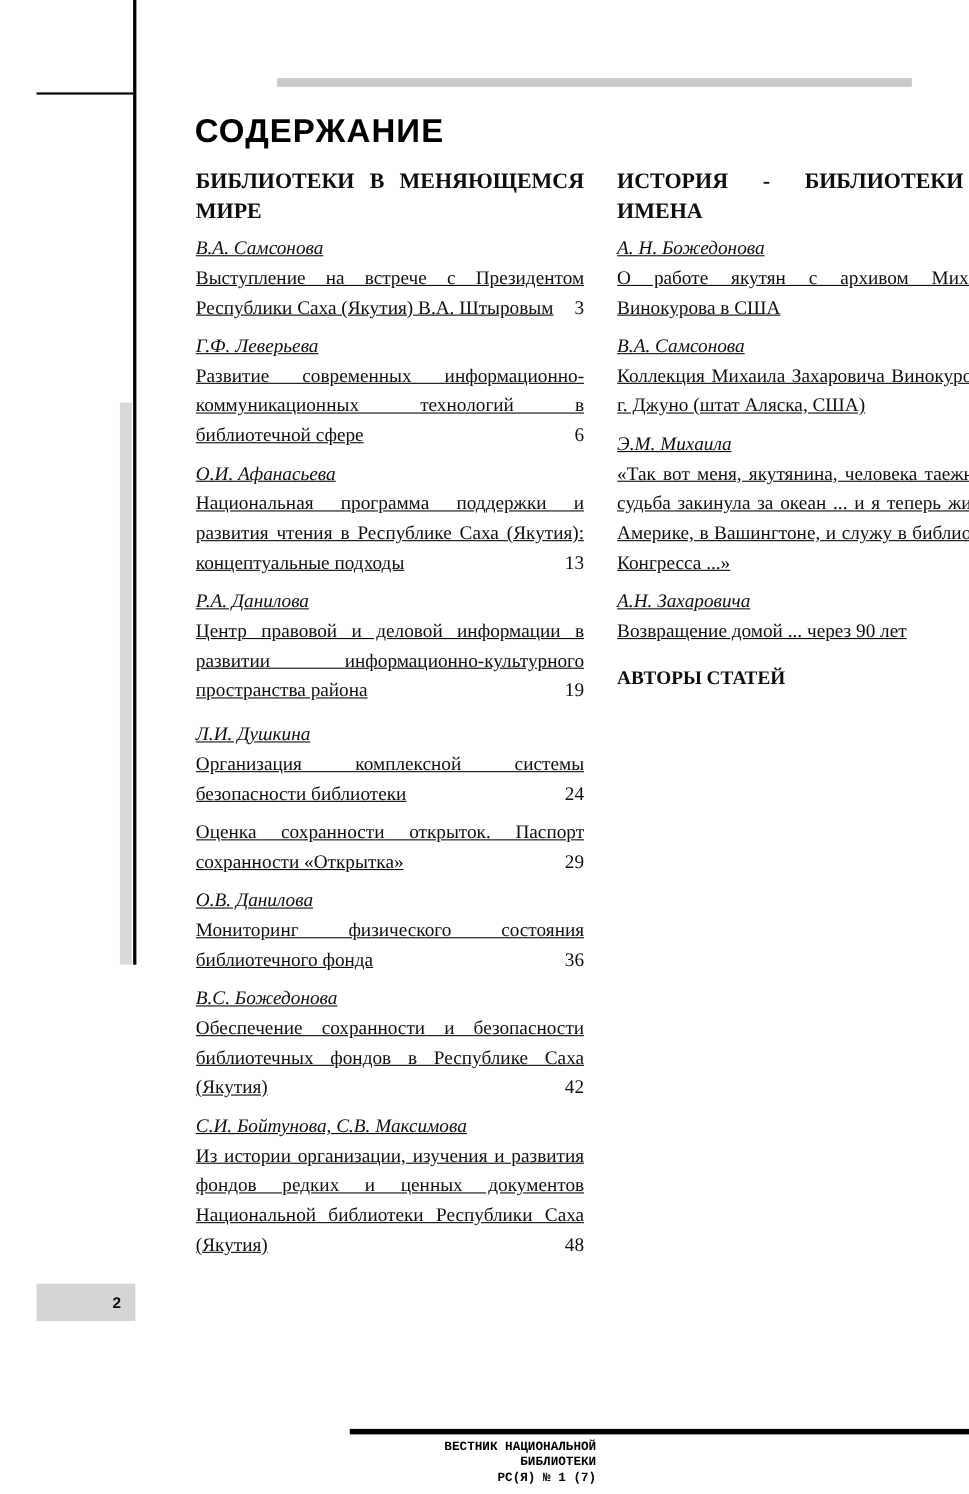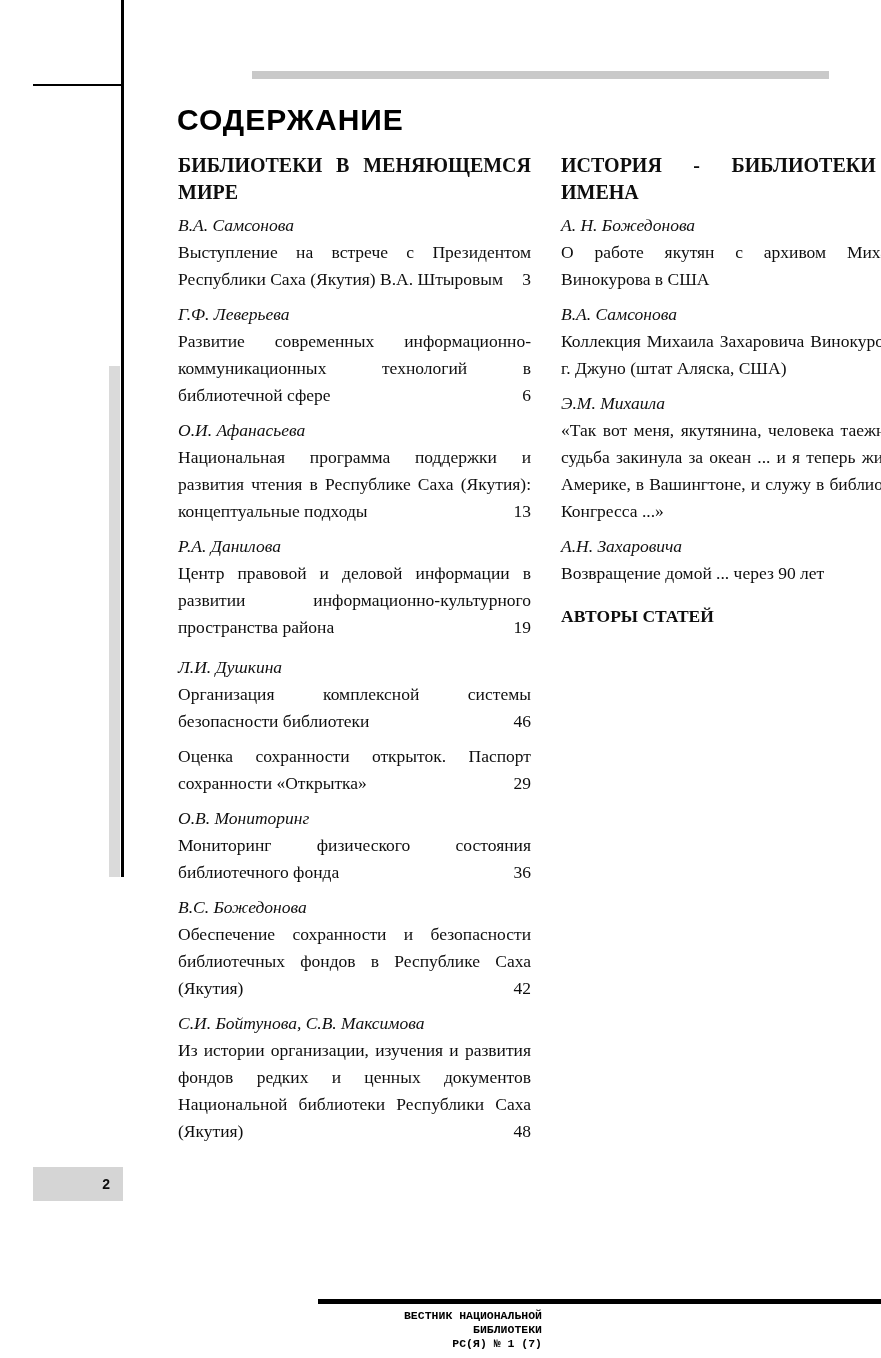--- a/index.html
+++ b/index.html
@@ -43,21 +43,21 @@
 
   .section { margin: 0; }
   .section + .section { margin-top: 13px; }
 
   .sec-heading {
     margin: 0 0 6px 0;
     font-size: 20px; font-weight: bold; line-height: 27px;
     text-align: justify;
   }
 
-  .entry { margin-bottom: 8px; }
+  .entry { margin-bottom: 8px; text-decoration: underline; }
   .author { font-style: italic; }
   .entry-text { overflow: hidden; }
   .pg { float: right; }
 
   .authors-heading {
     margin-top: 16px; font-weight: bold; overflow: hidden;
   }
 
   .footer-bar {
     position: absolute; left: 285px; top: 1299px; width: 596px; height: 5px; background: #000;
@@ -118,33 +118,33 @@
         </div>
       </div>
     </section>
 
     <section class="section">
 
       <div class="entry">
         <div class="author">Л.И. Душкина</div>
         <div class="entry-text">
           <span>Организация комплексной системы безопасности библиотеки</span>
-          <span class="pg">46</span>
+          <span class="pg">24</span>
         </div>
       </div>
 
       <div class="entry">
         <div class="entry-text">
           <span>Оценка сохранности открыток. Паспорт сохранности «Открытка»</span>
           <span class="pg">29</span>
         </div>
       </div>
 
       <div class="entry">
-        <div class="author">О.В. Мониторинг</div>
+        <div class="author">О.В. Данилова</div>
         <div class="entry-text">
           <span>Мониторинг физического состояния библиотечного фонда</span>
           <span class="pg">36</span>
         </div>
       </div>
 
       <div class="entry">
         <div class="author">В.С. Божедонова</div>
         <div class="entry-text">
           <span>Обеспечение сохранности и безопасности библиотечных фондов в Республике Саха (Якутия)</span>

